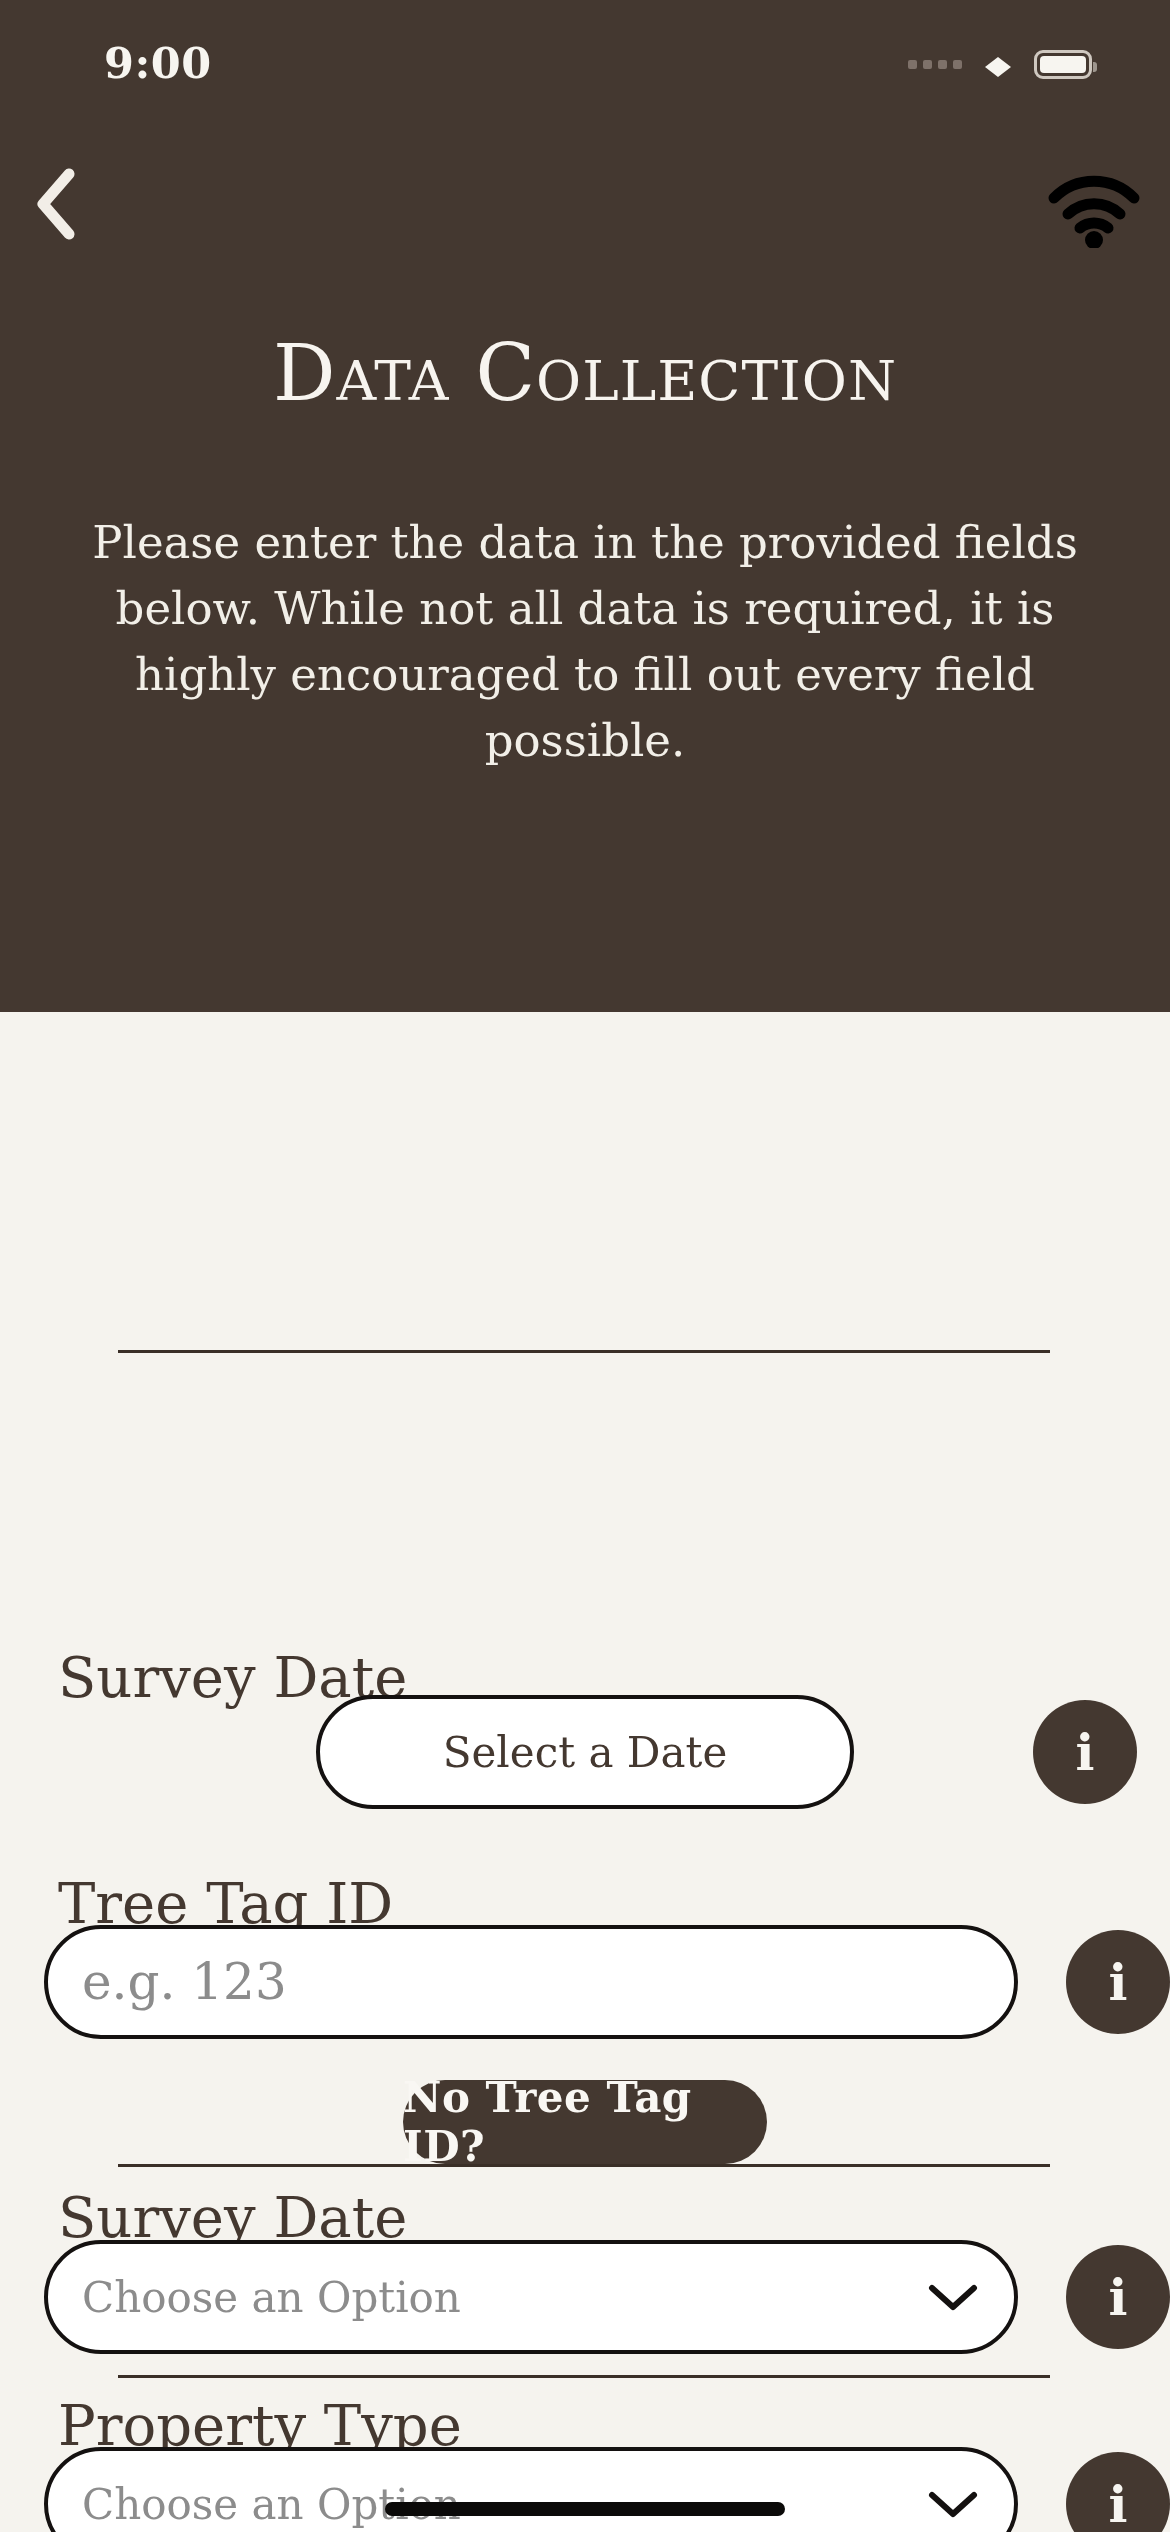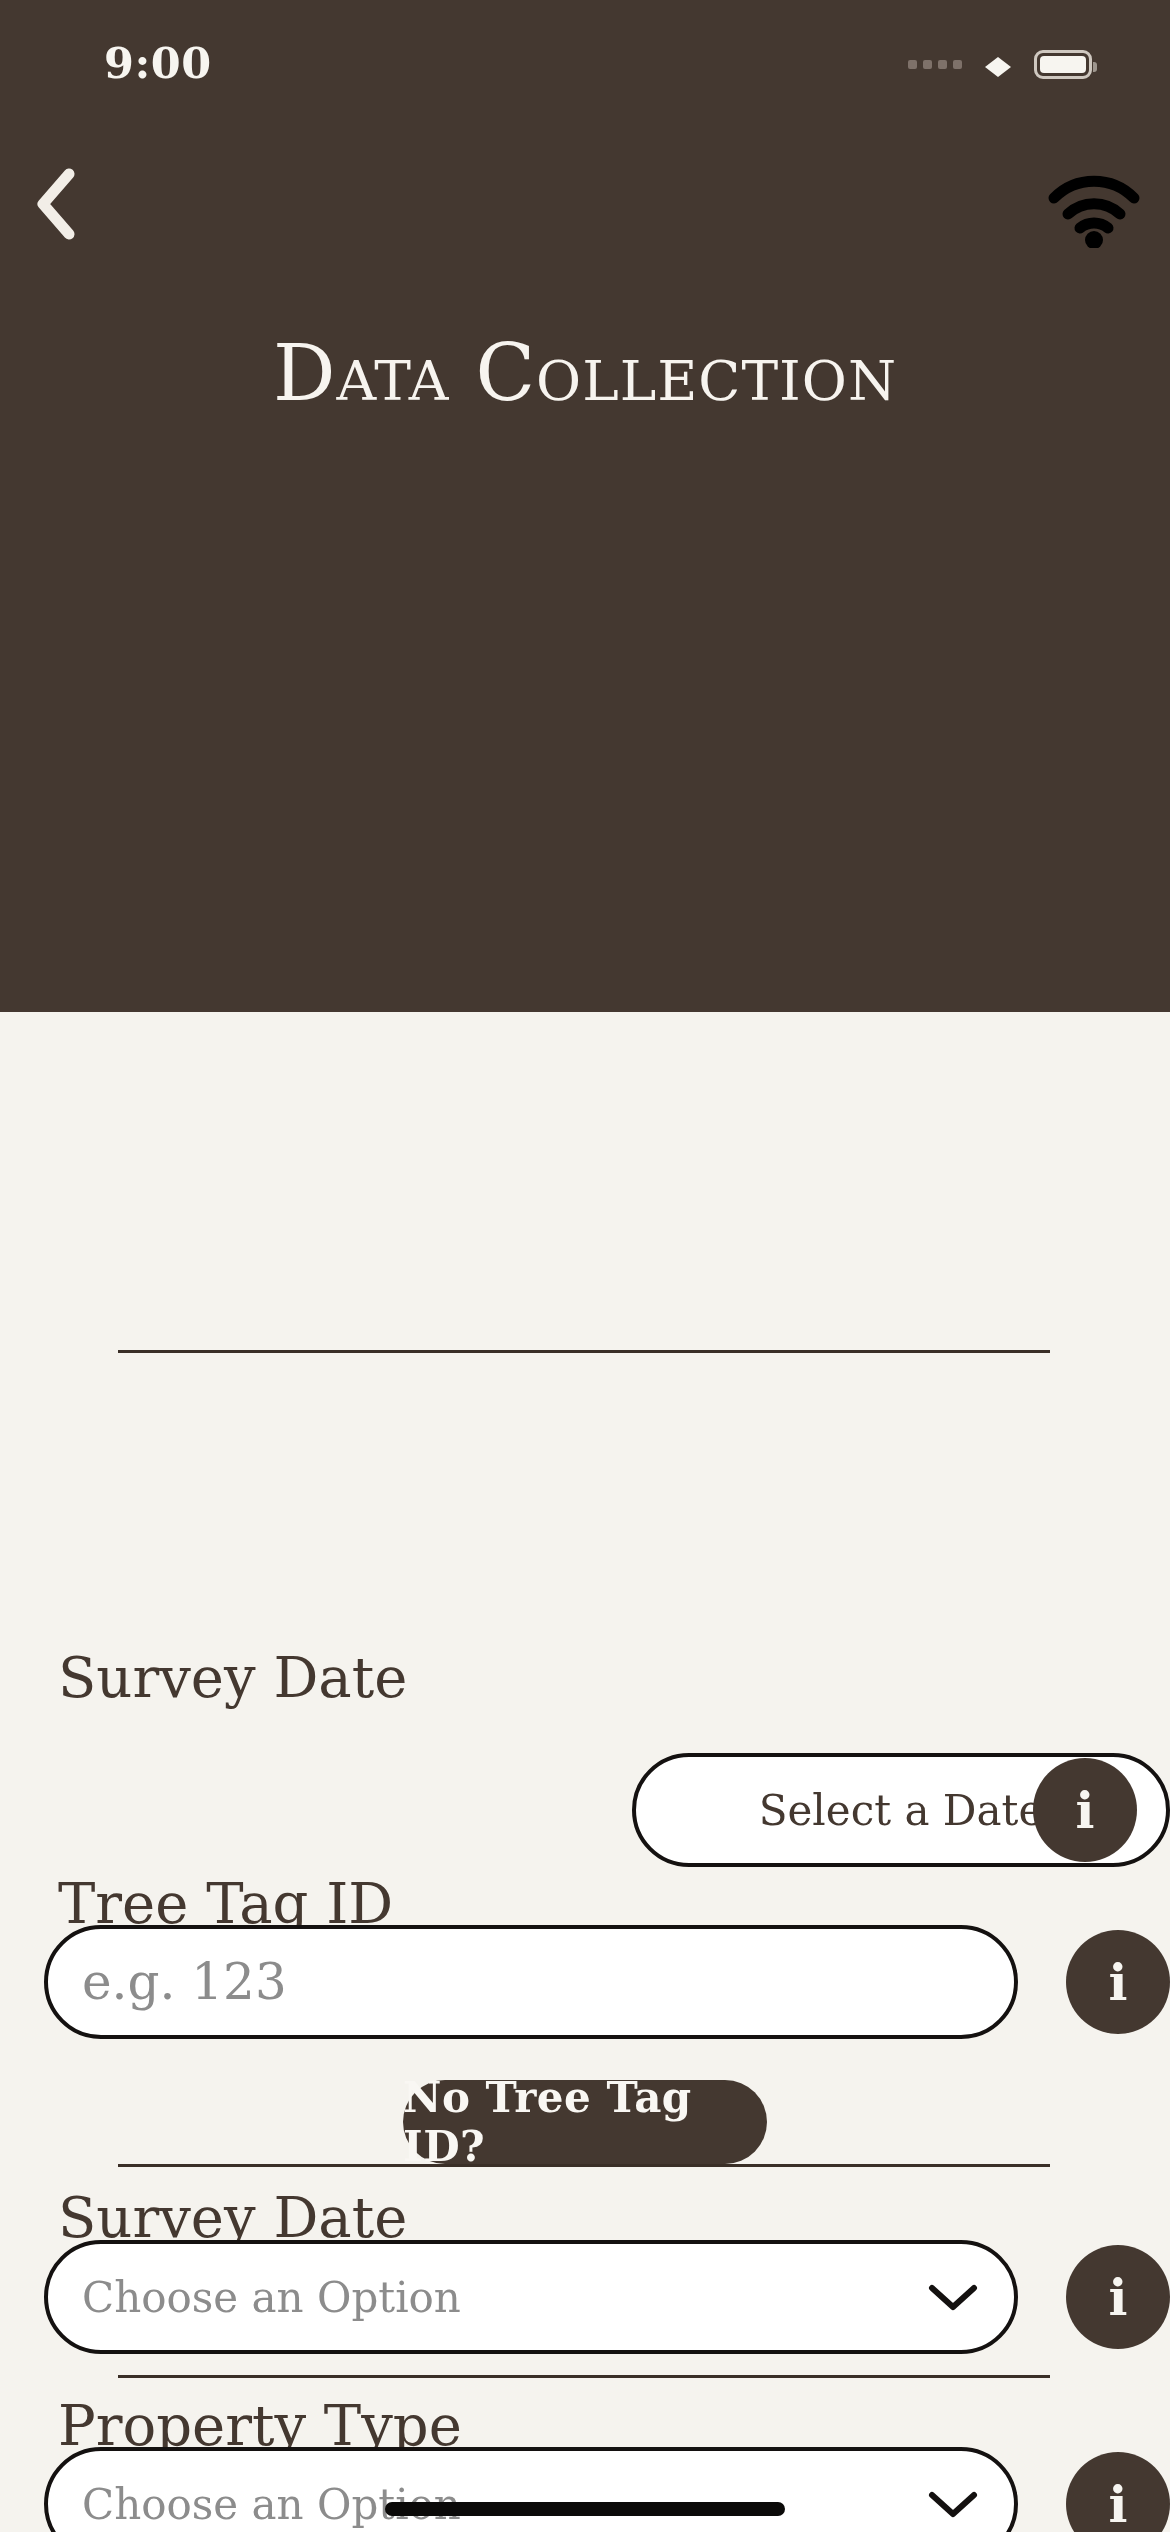--- a/index.html
+++ b/index.html
@@ -293,27 +293,28 @@
     <div class="nav-wifi">
       <svg width="100" height="80" viewBox="0 0 100 80">
         <path d="M10 30 A56 56 0 0 1 90 30" fill="none" stroke="#000" stroke-width="11" stroke-linecap="round"></path>
         <path d="M24 46 A38 38 0 0 1 76 46" fill="none" stroke="#000" stroke-width="11" stroke-linecap="round"></path>
         <path d="M36 60 A22 22 0 0 1 64 60" fill="none" stroke="#000" stroke-width="11" stroke-linecap="round"></path>
         <circle cx="50" cy="72" r="9" fill="#000"></circle>
       </svg>
     </div>
 
     <div class="page-title">Data Collection</div>
+    <div class="page-subtitle">Please enter the data in the provided fields below. While not all data is required, it is highly encouraged to fill out every field possible.</div>
   </div>
 
   <div class="form">
 
     <div class="field-label" style="position:absolute; left:58px; top:640px;">Survey Date</div>
 
-    <div class="row" style="top:741px; justify-content:flex-end;">
+    <div class="row" style="top:683px; justify-content:center;">
       <div class="pill-outline date-btn">Select a Date</div>
       <div class="info-btn" style="position:absolute; left:1033px;">i</div>
     </div>
 
     <div class="divider" style="top:338px;"></div>
 
     <div class="field-label" style="position:absolute; left:58px; top:866px;">Tree Tag ID</div>
 
     <div class="row" style="top:913px; left:44px; width:1126px;">
       <div class="pill-outline text-input">e.g. 123</div>

